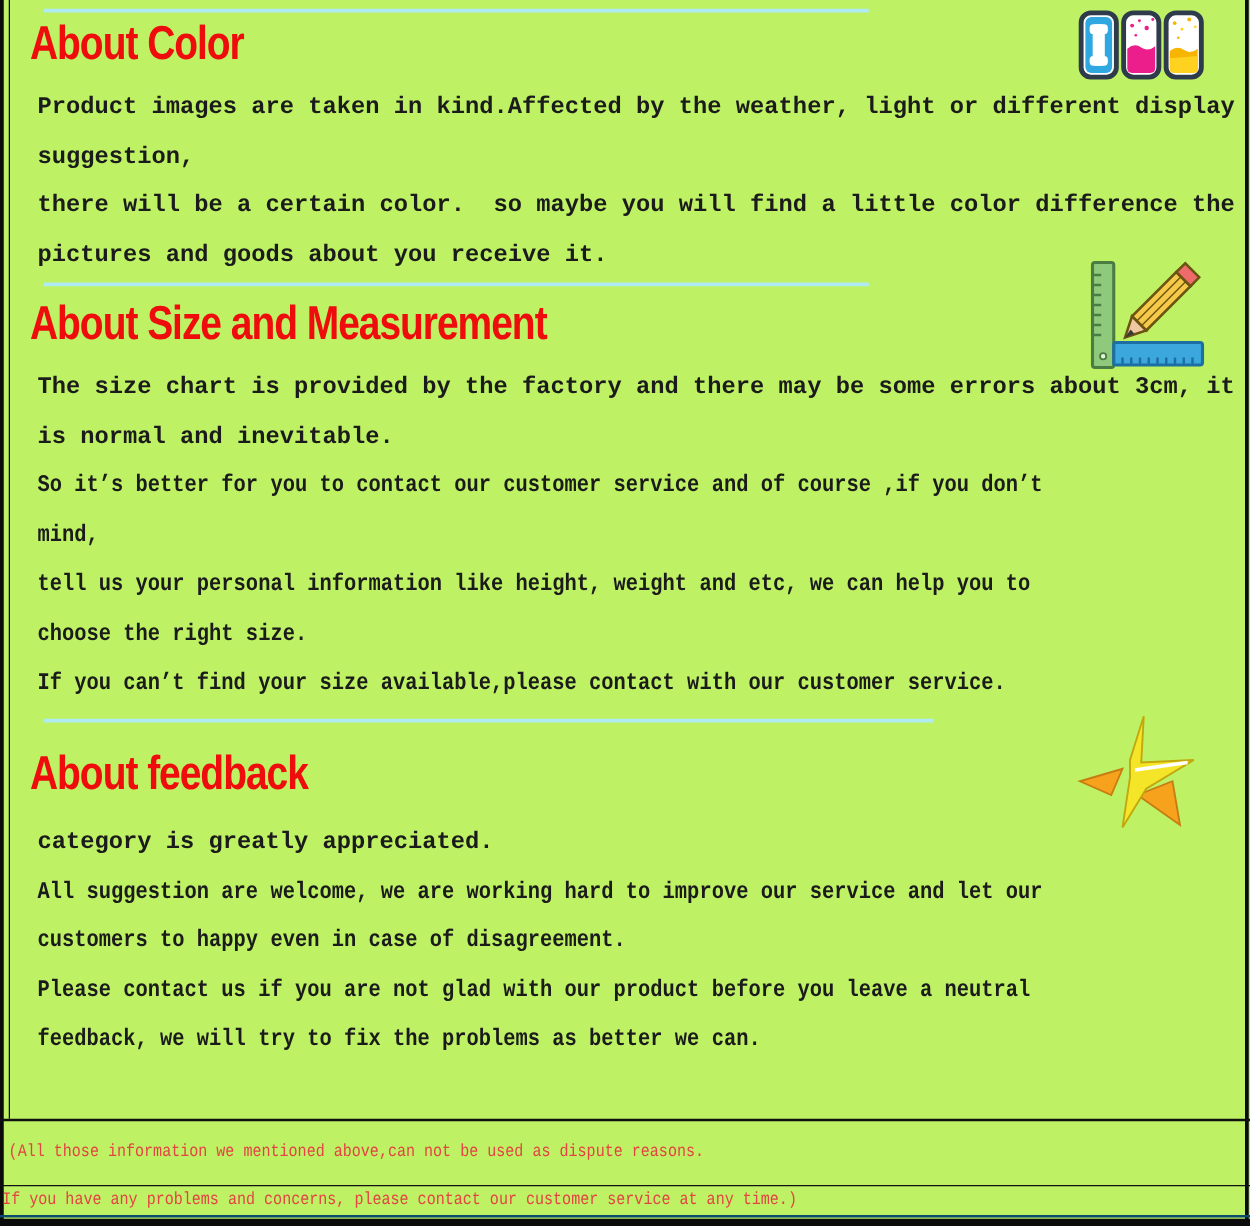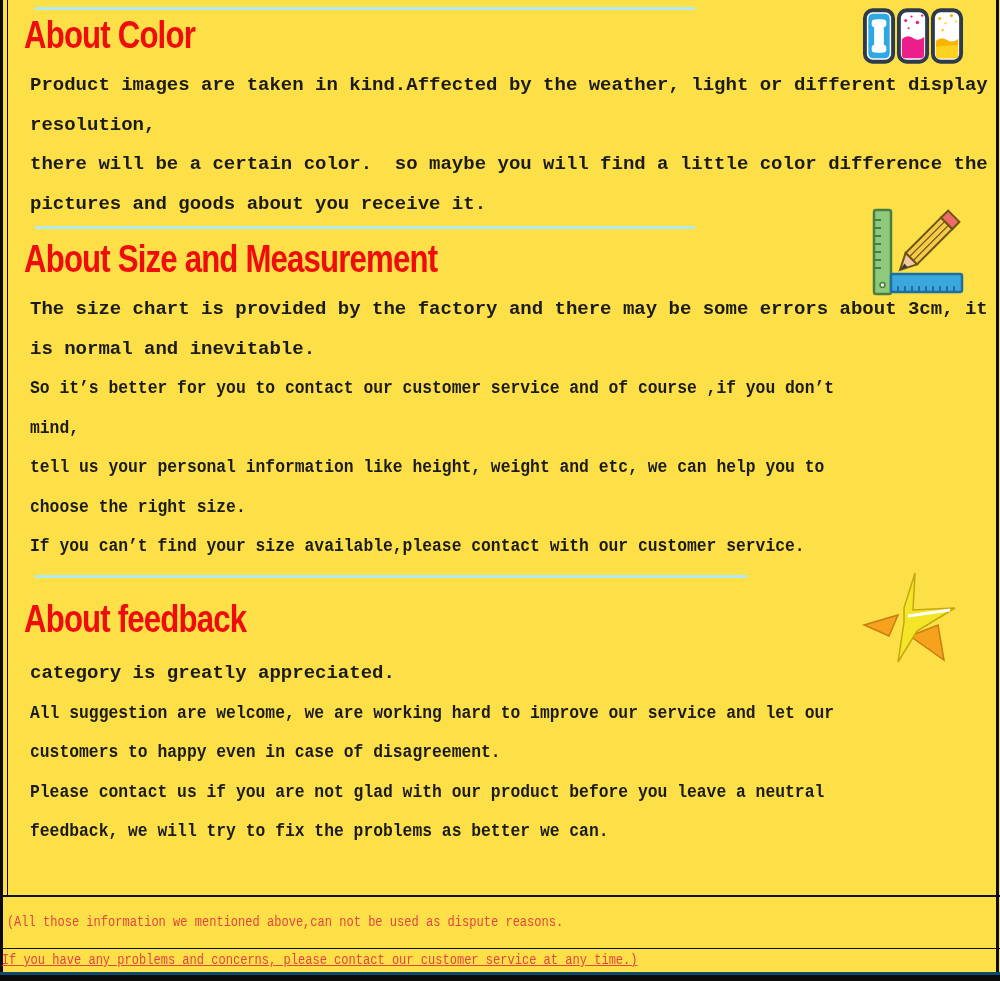--- a/index.html
+++ b/index.html
@@ -1,36 +1,36 @@
 <!DOCTYPE html>
 <html><head>
 <meta charset="utf-8">
 <style>
   html,body { margin:0; padding:0; background:#ffffff; }
   #page {
-    position:relative; width:1000px; height:981px; background:#fde047;
+    position:relative; width:1000px; height:981px; background:#bef264;
     font-family:"Liberation Mono","DejaVu Sans Mono",monospace; overflow:hidden;
   }
   .vline, .hline { position:absolute; background:#0b0b0b; }
   .cyanline { position:absolute; height:3px; background:#b0eaf2; }
   .heading {
     position:absolute; left:24px; color:#ee0c0c;
     font-family:"Liberation Sans","DejaVu Sans",sans-serif;
     font-weight:bold; font-size:38px; line-height:46px; letter-spacing:-1px;
     transform:scaleX(0.82); transform-origin:0 0; white-space:pre;
   }
   .sec-lines { position:absolute; left:30px; color:#1b1b1b; font-size:19px;font-weight:bold; }
   .line { height:39.5px; line-height:39.5px; white-space:pre; }
   .cond { transform:scaleX(0.86); transform-origin:0 50%; }
   .accent { color:#e03a3a; }
   .icon { position:absolute; }
   .footer-row { position:absolute; left:0; right:0; color:#e34343; font-size:14px; }
   #footer-row-1 { top:895px; height:53px; border-top:2px solid #111; }
   #footer-row-1 .line { height:51px; line-height:51px; padding-left:8px; }
-  #footer-row-2 { top:948px; height:23px; border-top:1px solid #111; border-bottom:7px solid #0c4a6e;text-decoration:underline; }
+  #footer-row-2 { top:948px; height:23px; border-top:1px solid #111; border-bottom:2px solid #0c4a6e; }
   #footer-row-2 .line { height:22px; line-height:22px; padding-left:2px; }
   #bottom-bar { position:absolute; left:0; top:975px; width:1000px; height:6px; background:#0b0b0b; }
 </style>
 </head>
 <body>
 
 <div id="page">
 
   <div class="vline" style="left:0;top:0;width:3px;height:981px;"></div>
   <div class="vline" style="left:7px;top:0;width:1px;height:895px;"></div>
@@ -65,21 +65,21 @@
       <circle cx="80" cy="12" r="1.5" fill="#f8b500"></circle>
         <circle cx="86" cy="17" r="1.2" fill="#ffd21f"></circle>
       <circle cx="92" cy="9" r="1.6" fill="#f8b500"></circle>
         <circle cx="97" cy="15" r="1.1" fill="#ffd21f"></circle>
       <circle cx="83" cy="24" r="1.1" fill="#f8b500"></circle>
     </svg>
   </div>
 
   <div class="sec-lines" style="top:66px;">
     <div class="line">Product images are taken in kind.Affected by the weather, light or different display</div>
-    <div class="line">resolution,</div>
+    <div class="line">suggestion,</div>
     <div class="line">there will be a certain color.  so maybe you will find a little color difference the</div>
     <div class="line">pictures and goods about you receive it.</div>
   </div>
 
   <div class="heading" style="top:236px;">About Size and Measurement</div>
 
   <div class="icon" style="left:868px;top:202px;width:100px;height:100px;">
     <svg width="100" height="100" viewBox="0 0 100 100">
       <rect x="6" y="8" width="17" height="84" rx="2" fill="#8fca7c" stroke="#4a7d42" stroke-width="2.5"></rect>
       <line x1="6" y1="18" x2="13" y2="18" stroke="#4a7d42" stroke-width="2"></line>

